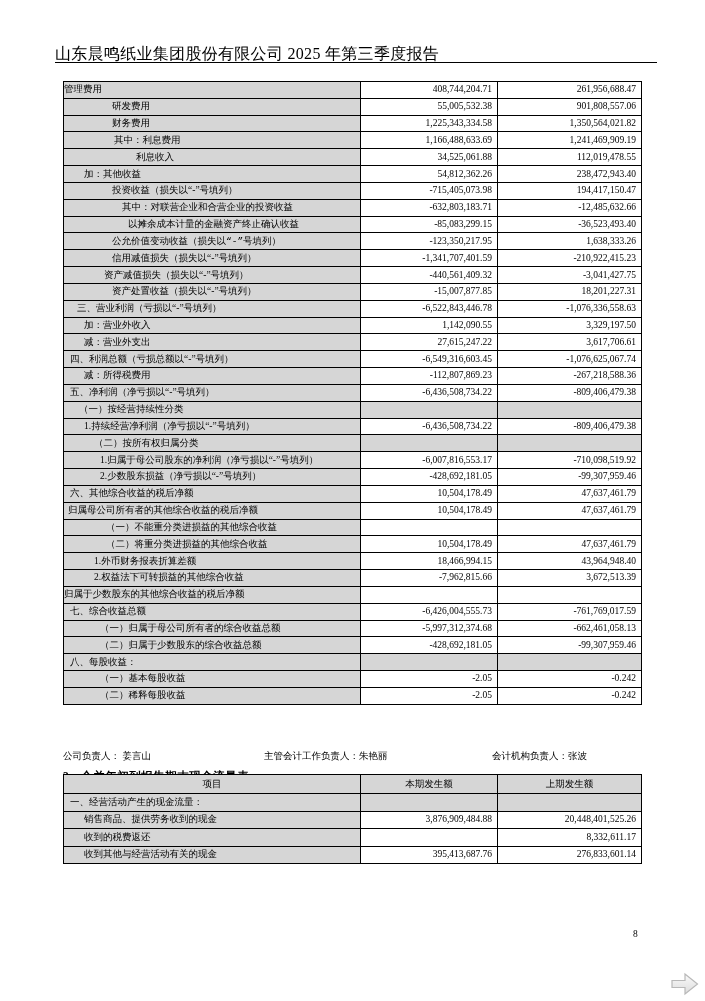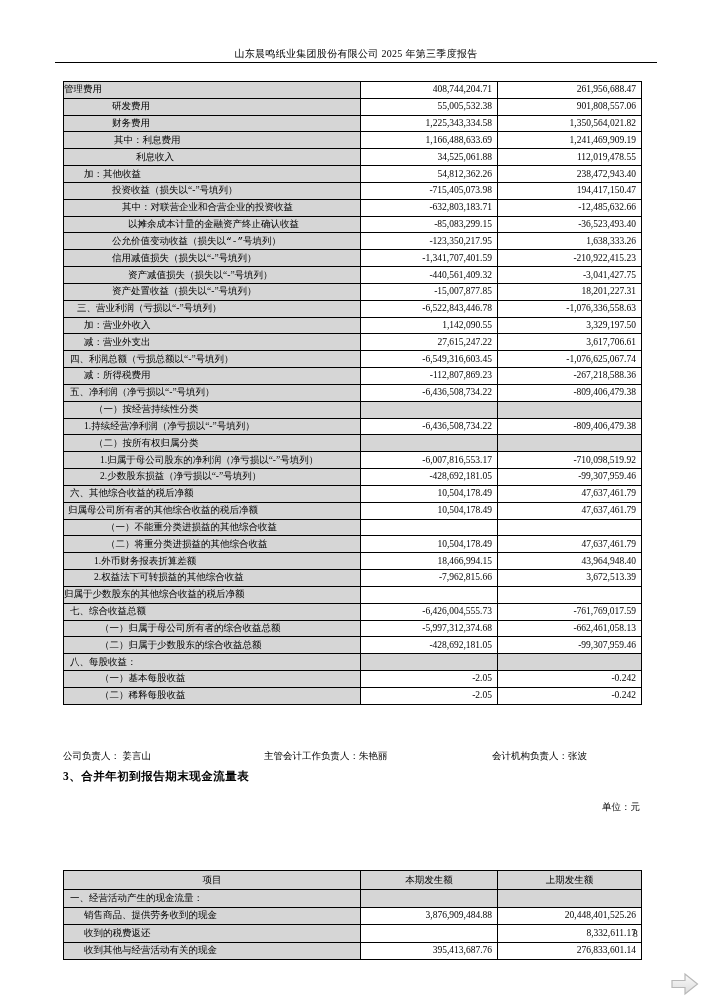--- a/index.html
+++ b/index.html
@@ -1,32 +1,32 @@
 <!DOCTYPE html>
 <html><head>
 <meta charset="utf-8">
 <style>
   * { margin:0; padding:0; box-sizing:border-box; }
   html,body { width:705px; height:1001px; background:#ffffff; overflow:hidden; }
   body { font-family:"Liberation Serif","DejaVu Serif",serif; color:#000; position:relative; }
 
   .page { position:absolute; inset:0; background:#fff; }
 
-  .page-header { position:absolute; top:46px; left:55px; right:48px; text-align:center;
-                 font-size:10px; line-height:15px; letter-spacing:0.3px; }
+  .page-header { position:absolute; top:46px; left:55px; right:48px; text-align:left;
+                 font-size:16px; line-height:15px; letter-spacing:0.3px; }
   .header-rule { position:absolute; top:62px; left:55px; right:48px; border-top:1.6px solid #000; }
 
   table.fin-table { position:absolute; left:63px; width:578px; border-collapse:collapse; table-layout:fixed;
                     font-size:9.5px; }
   table.fin-table td, table.fin-table th { border:1px solid #000; overflow:hidden; white-space:nowrap;
                     font-weight:normal; }
 
   #income-table { top:81px; }
   #income-table td { height:16.83px; line-height:11px; }
-  #cashflow-table { top:870px;font-family:Liberation Serif, serif; }
+  #cashflow-table { top:774px;font-family:Liberation Serif, serif; }
   #cashflow-table th { height:19px; text-align:center; }
   #cashflow-table td { height:17.5px; line-height:11px; }
 
   .label-cell { background:#d6d6d6; text-align:left; }
   .value-cell { text-align:right; padding-right:5px; background:#fff; }
   .value-cell.shaded { background:#d6d6d6; }
   .head-cell  { background:#d6d6d6; }
 
   .signatures { position:absolute; top:750px; left:63px; width:578px; height:14px; font-size:9.5px; }
   .signatures span { position:absolute; top:0; white-space:nowrap; }
@@ -108,21 +108,21 @@
           <td class="label-cell" style="padding-left: 48px; font-family: Liberation Mono, monospace;">公允价值变动收益（损失以“-”号填列）</td>
           <td class="value-cell">-123,350,217.95</td>
           <td class="value-cell">1,638,333.26</td>
         </tr>
         <tr>
           <td class="label-cell" style="padding-left: 48px;">信用减值损失（损失以“-”号填列）</td>
           <td class="value-cell">-1,341,707,401.59</td>
           <td class="value-cell">-210,922,415.23</td>
         </tr>
         <tr>
-          <td class="label-cell" style="padding-left: 64px; margin-left: 44px;">资产减值损失（损失以“-”号填列）</td>
+          <td class="label-cell" style="padding-left: 40px; margin-left: 44px;">资产减值损失（损失以“-”号填列）</td>
           <td class="value-cell">-440,561,409.32</td>
           <td class="value-cell">-3,041,427.75</td>
         </tr>
         <tr>
           <td class="label-cell" style="padding-left: 48px;">资产处置收益（损失以“-”号填列）</td>
           <td class="value-cell">-15,007,877.85</td>
           <td class="value-cell">18,201,227.31</td>
         </tr>
         <tr>
           <td class="label-cell" style="padding-left: 13px;">三、营业利润（亏损以“-”号填列）</td>
@@ -148,21 +148,21 @@
           <td class="label-cell" style="padding-left: 20px;">减：所得税费用</td>
           <td class="value-cell">-112,807,869.23</td>
           <td class="value-cell">-267,218,588.36</td>
         </tr>
         <tr>
           <td class="label-cell" style="padding-left: 6px;">五、净利润（净亏损以“-”号填列）</td>
           <td class="value-cell">-6,436,508,734.22</td>
           <td class="value-cell">-809,406,479.38</td>
         </tr>
         <tr>
-          <td class="label-cell" style="padding-left: 30px;">（一）按经营持续性分类</td>
+          <td class="label-cell" style="padding-left: 15px;">（一）按经营持续性分类</td>
           <td class="value-cell shaded"></td>
           <td class="value-cell shaded"></td>
         </tr>
         <tr>
           <td class="label-cell" style="padding-left: 20px;">1.持续经营净利润（净亏损以“-”号填列）</td>
           <td class="value-cell">-6,436,508,734.22</td>
           <td class="value-cell">-809,406,479.38</td>
         </tr>
         <tr>
           <td class="label-cell" style="padding-left: 30px;">（二）按所有权归属分类</td>

